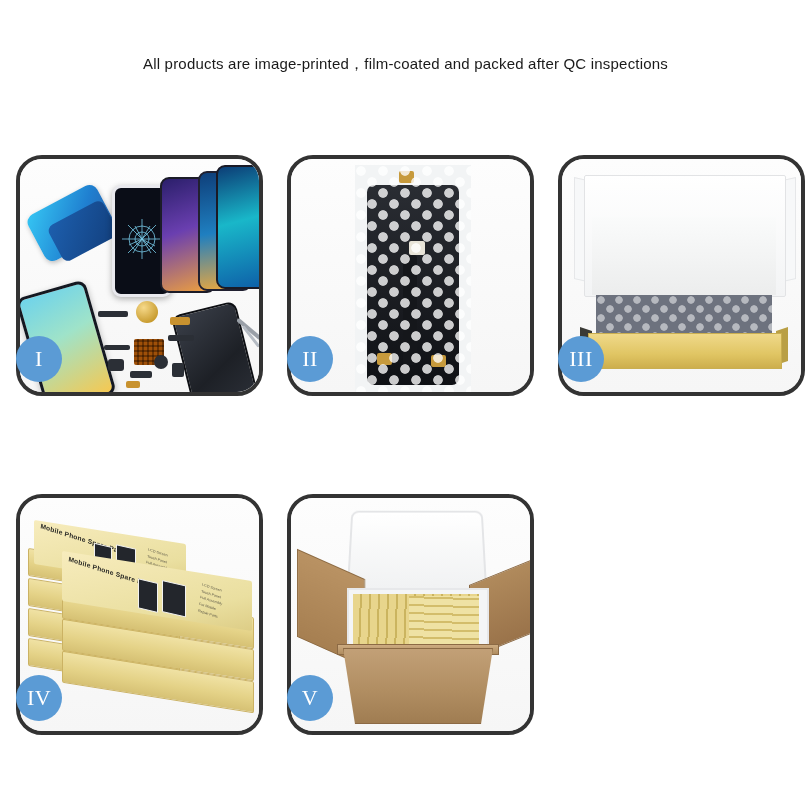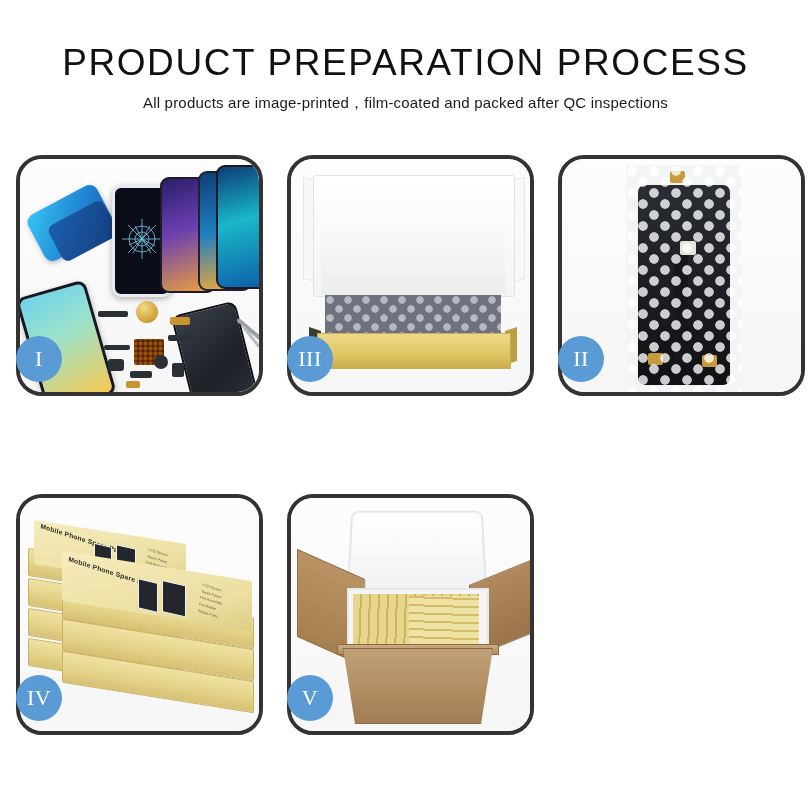--- a/index.html
+++ b/index.html
@@ -181,21 +181,20 @@
     background:rgba(120,94,62,.55);transform:rotate(14deg);}
   .c6-tapeA{position:absolute;left:44px;top:78px;width:20px;height:26px;
     background:rgba(150,120,82,.75);transform:skewY(16deg);}
   .c6-tapeB{position:absolute;left:44px;top:146px;width:20px;height:24px;
     background:rgba(150,120,82,.7);transform:skewY(16deg);}
 </style>
 </head>
 <body>
 
 <div class="header">
-  <div class="title">PRODUCT PREPARATION PROCESS</div>
   <div class="subtitle">All products are image-printed，film-coated and packed after QC inspections</div>
 </div>
 
 <div class="grid">
 
   <div class="panel">
     <div class="panel-inner">
       <div class="p1-stage">
         <div class="ph ph1"></div>
         <div class="ph ph1b"></div>
@@ -227,46 +226,46 @@
         <div class="chip" style="left:106px;top:222px;width:14px;height:7px;"></div>
         <div class="tweezer"></div>
         <div class="tweezer2"></div>
       </div>
     </div>
     <div class="badge">I</div>
   </div>
 
   <div class="panel">
     <div class="panel-inner">
-      <div class="k-lidflapL"></div>
-      <div class="k-lidflapR"></div>
-      <div class="k-lid"></div>
-      <div class="k-foam"></div>
-      <div class="k-bub"></div>
-      <div class="k-sideL"></div>
-      <div class="k-sideR"></div>
-      <div class="k-front"></div>
-    </div>
-    <div class="badge">III</div>
-  </div>
-
-  <div class="panel">
-    <div class="panel-inner">
       <div class="bw-bag">
         <div class="bw-part">
           <div class="bw-flex"></div>
           <div class="bw-conn" style="left:10px;top:168px;"></div>
           <div class="bw-conn" style="left:64px;top:170px;"></div>
           <div class="bw-tab"></div>
         </div>
         <div class="bw-conn" style="left:44px;top:6px;"></div>
         <div class="bw-bubbles"></div>
       </div>
     </div>
     <div class="badge">II</div>
+  </div>
+
+  <div class="panel">
+    <div class="panel-inner">
+      <div class="k-lidflapL"></div>
+      <div class="k-lidflapR"></div>
+      <div class="k-lid"></div>
+      <div class="k-foam"></div>
+      <div class="k-bub"></div>
+      <div class="k-sideL"></div>
+      <div class="k-sideR"></div>
+      <div class="k-front"></div>
+    </div>
+    <div class="badge">III</div>
   </div>
 
   <div class="panel">
     <div class="panel-inner">
       <div class="stack">
         <div class="gbox" style="left:0px;top:44px;width:150px;height:26px;transform:skewY(9deg);"></div>
         <div class="gbox" style="left:0px;top:74px;width:150px;height:26px;transform:skewY(9deg);"></div>
         <div class="gbox" style="left:0px;top:104px;width:150px;height:26px;transform:skewY(9deg);"></div>
         <div class="gbox" style="left:0px;top:134px;width:150px;height:26px;transform:skewY(9deg);"></div>
 

